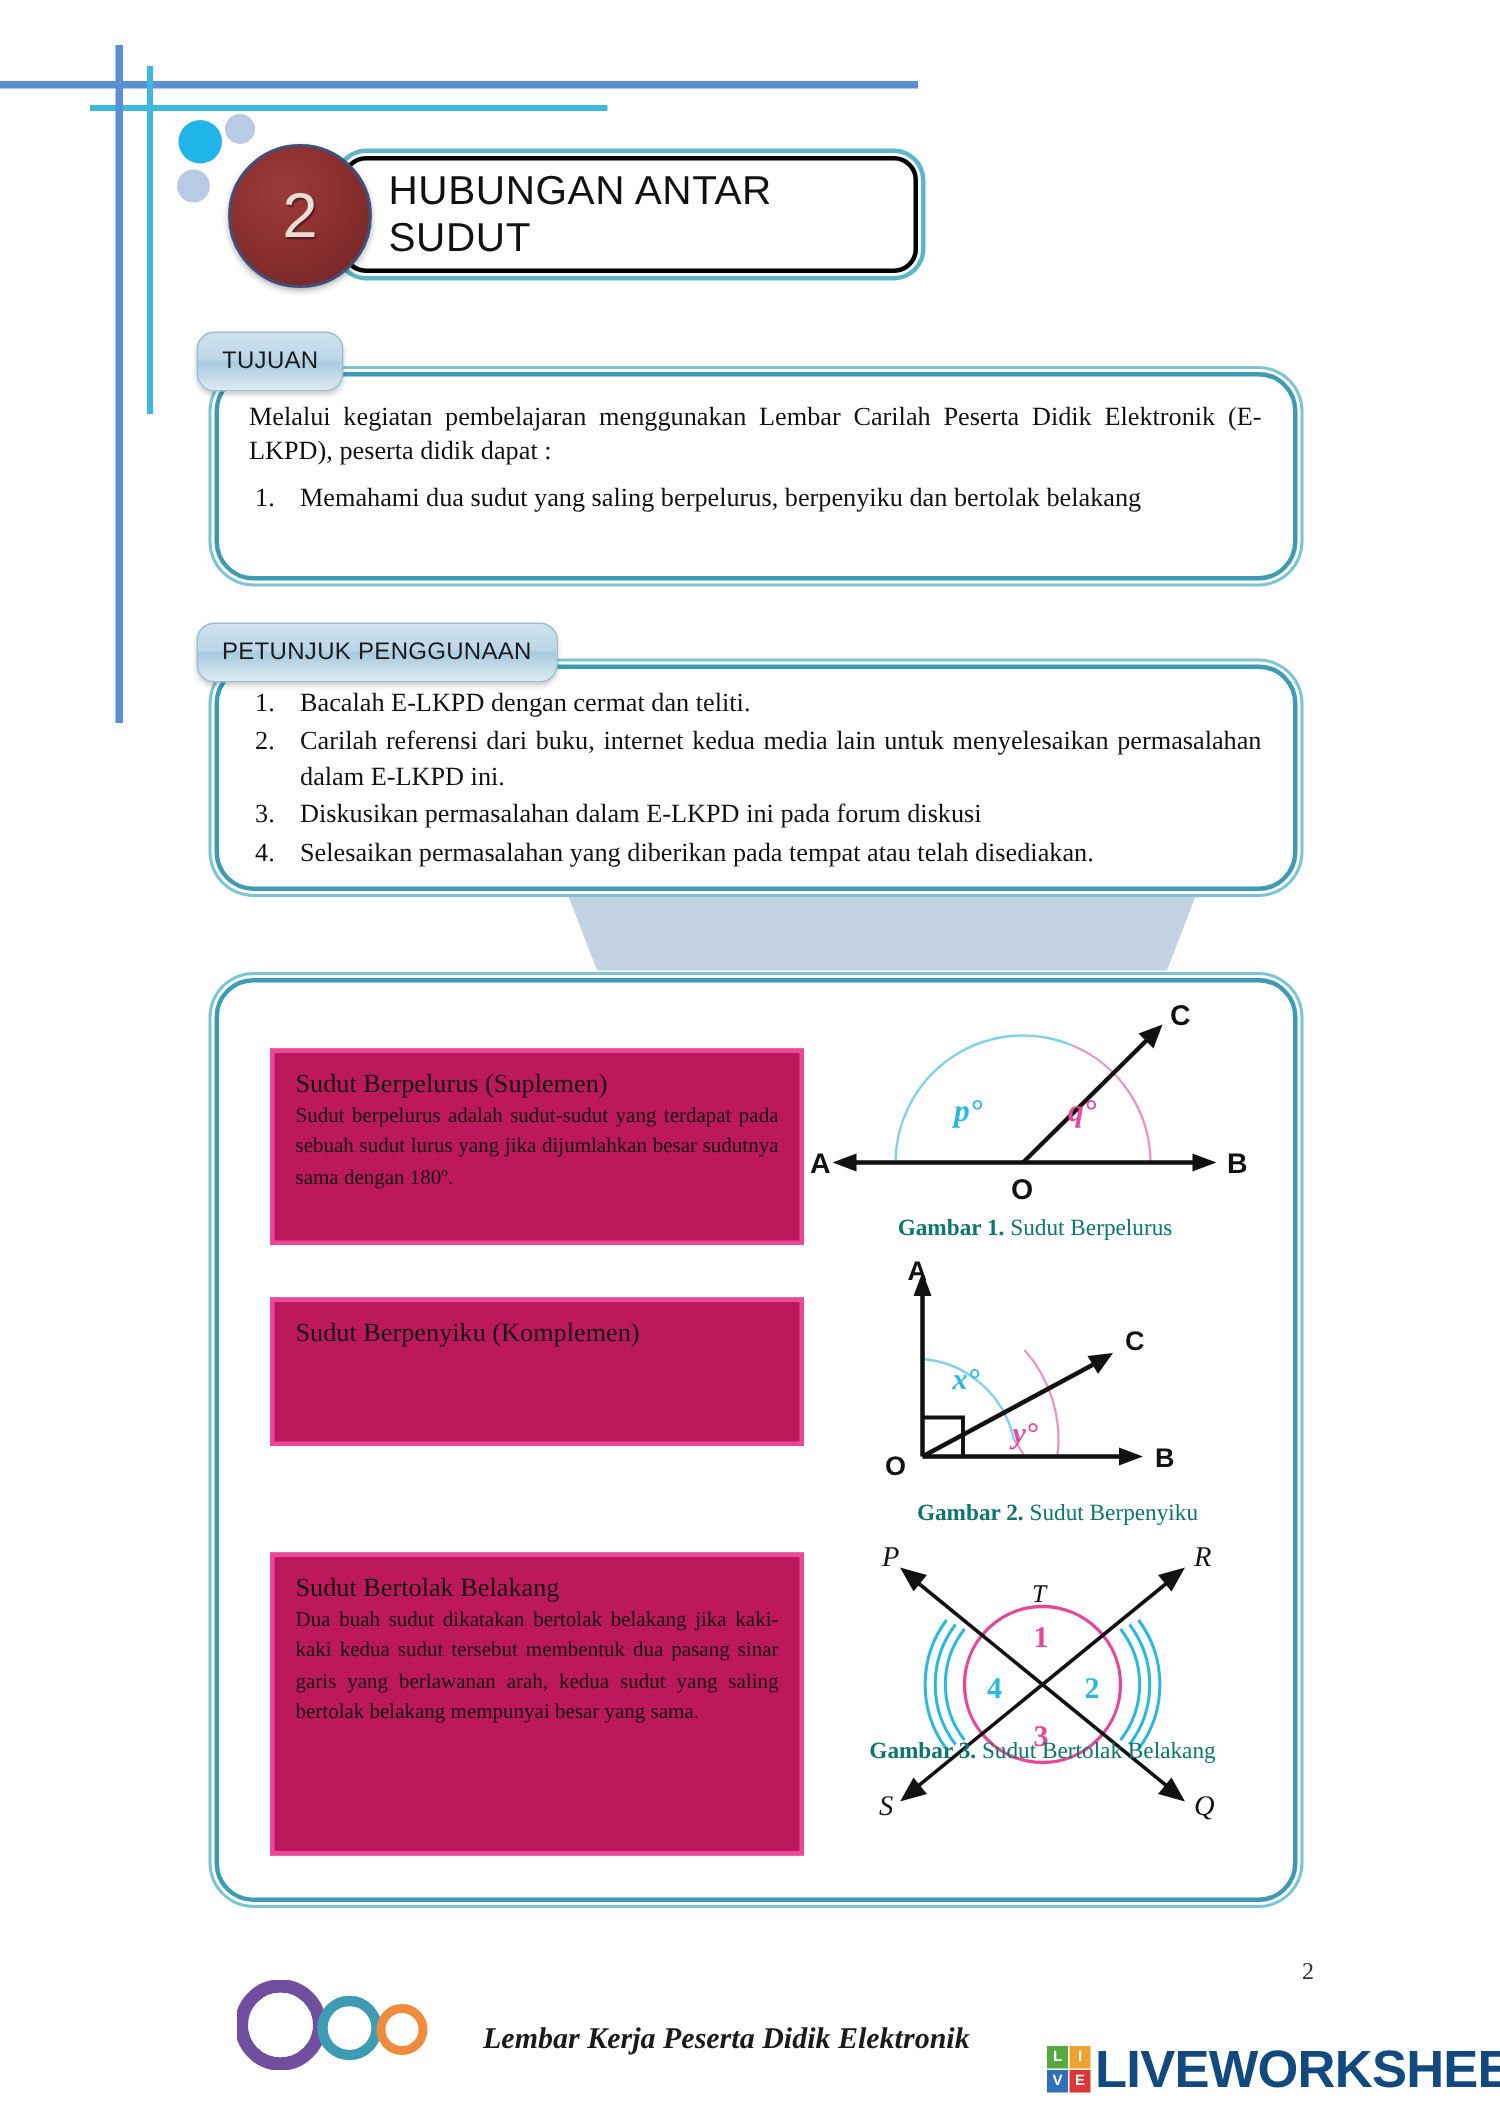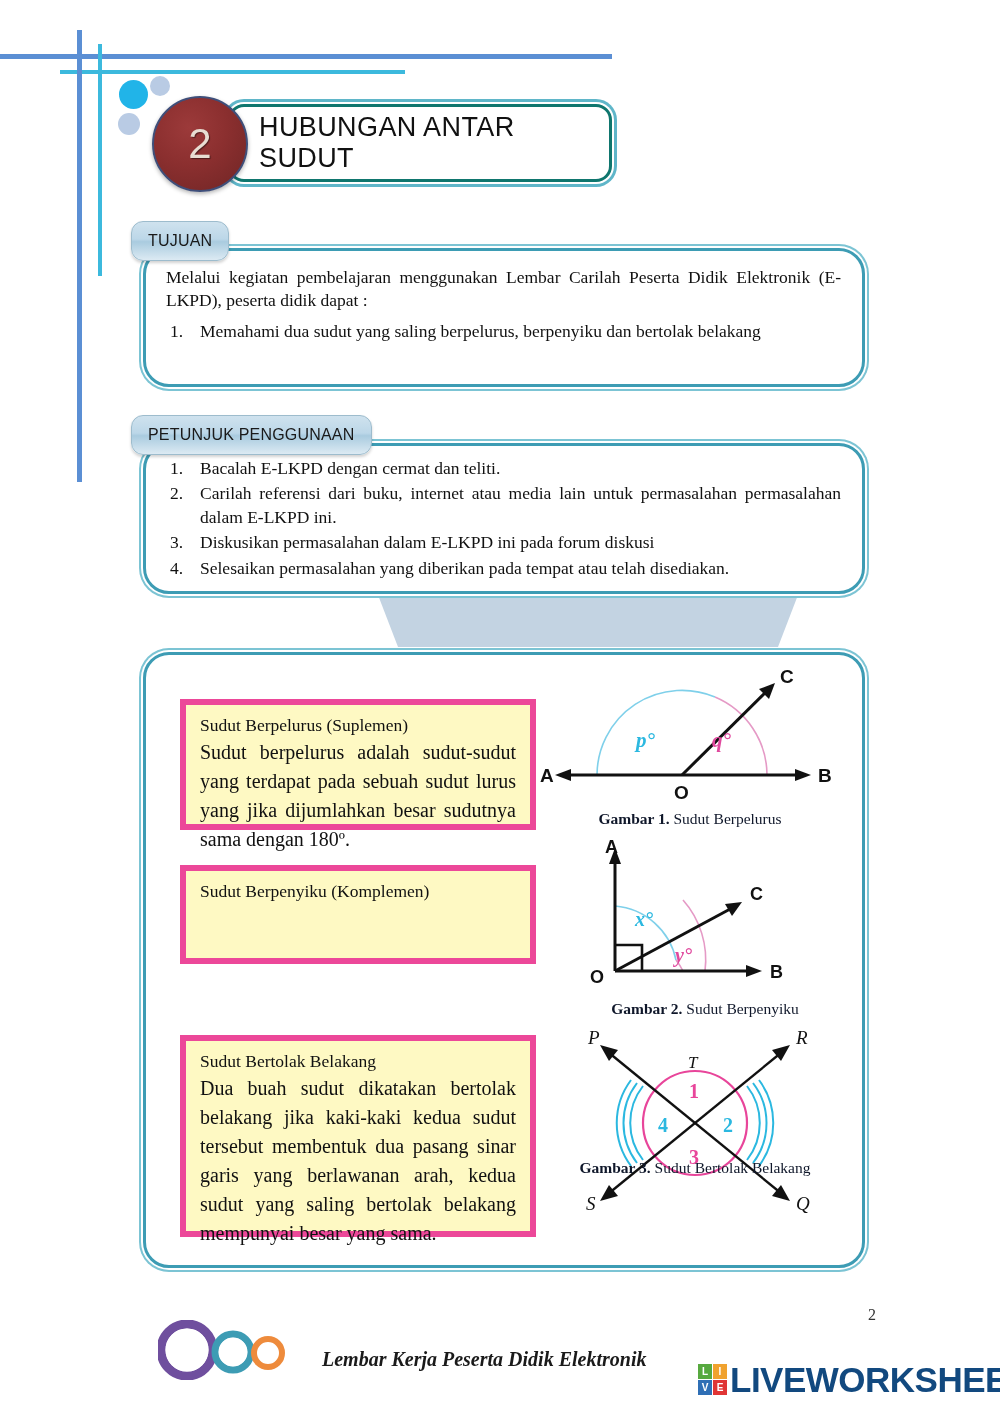--- a/index.html
+++ b/index.html
@@ -67,21 +67,21 @@
   }
 
   
   .title-bar {
     position: absolute;
     left: 228px;
     top: 104px;
     width: 378px;
     height: 72px;
     border-radius: 16px;
-    border: 3px solid #0f766e;
+    border: 3px solid #000000;
     background: #ffffff;
     box-shadow: 0 0 0 2px #ffffff, 0 0 0 5px #5fb6c9;
     display: flex;
     align-items: center;
     z-index: 5;
   }
   .title-bar .title-text {
     font-family: "Liberation Sans", sans-serif;
     font-size: 27px;
     color: #111111;
@@ -141,49 +141,49 @@
   }
   ol.num li .li-num {
     position: absolute;
     left: 4px;
     top: 0;
   }
 
   
   .infobox {
     position: absolute;
-    border: 6px solid #ec4899;
-    background: #fef9c3;
+    border: 3px solid #ec4899;
+    background: #be185d;
     box-sizing: border-box;
     padding: 10px 14px 10px 14px;
     z-index: 4;
   }
   .infobox .ib-title {
     font-family: "Liberation Serif", serif;
     font-size: 17.5px;
     color: #111111;
     margin-bottom: 2px;
   }
   .infobox .ib-body {
     font-family: "Liberation Serif", serif;
-    font-size: 20px;
+    font-size: 14px;
     color: #111111;
     line-height: 1.45;
     text-align: justify;
   }
 
   
   .figure {
     position: absolute;
     z-index: 4;
   }
   .fig-caption {
     font-family: "Liberation Serif", serif;
     font-size: 15.5px;
-    color: #0f172a;
+    color: #0f766e;
     text-align: center;
     white-space: nowrap;
   }
   .fig-caption b { font-weight: bold; }
 
   
   .band {
     position: absolute;
     z-index: 1;
   }
@@ -274,21 +274,21 @@
     <span>PETUNJUK PENGGUNAAN</span>
   </div>
   <div style="position:absolute; left:166px; top:457px; width:675px; z-index:5;">
     <ol class="num">
       <li class="body-text">
         <span class="li-num">1.</span>
         <span>Bacalah E-LKPD dengan cermat dan teliti.</span>
       </li>
       <li class="body-text">
         <span class="li-num">2.</span>
-        <span>Carilah referensi dari buku, internet atau media lain untuk permasalahan permasalahan dalam E-LKPD ini.</span>
+        <span>Carilah referensi dari buku, internet kedua media lain untuk menyelesaikan permasalahan dalam E-LKPD ini.</span>
       </li>
       <li class="body-text">
         <span class="li-num">3.</span>
         <span>Diskusikan permasalahan dalam E-LKPD ini pada forum diskusi</span>
       </li>
       <li class="body-text">
         <span class="li-num">4.</span>
         <span>Selesaikan permasalahan yang diberikan pada tempat atau telah disediakan.</span>
       </li>
     </ol>

